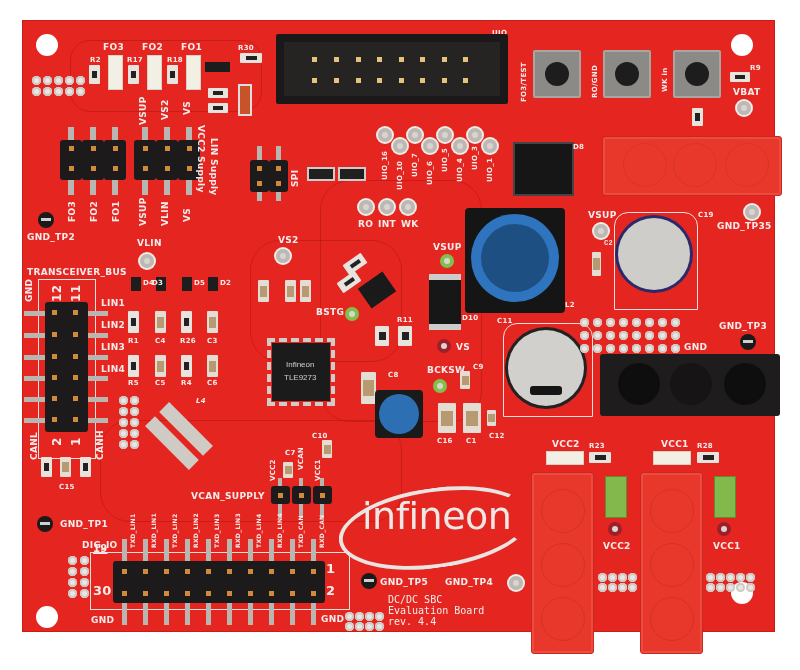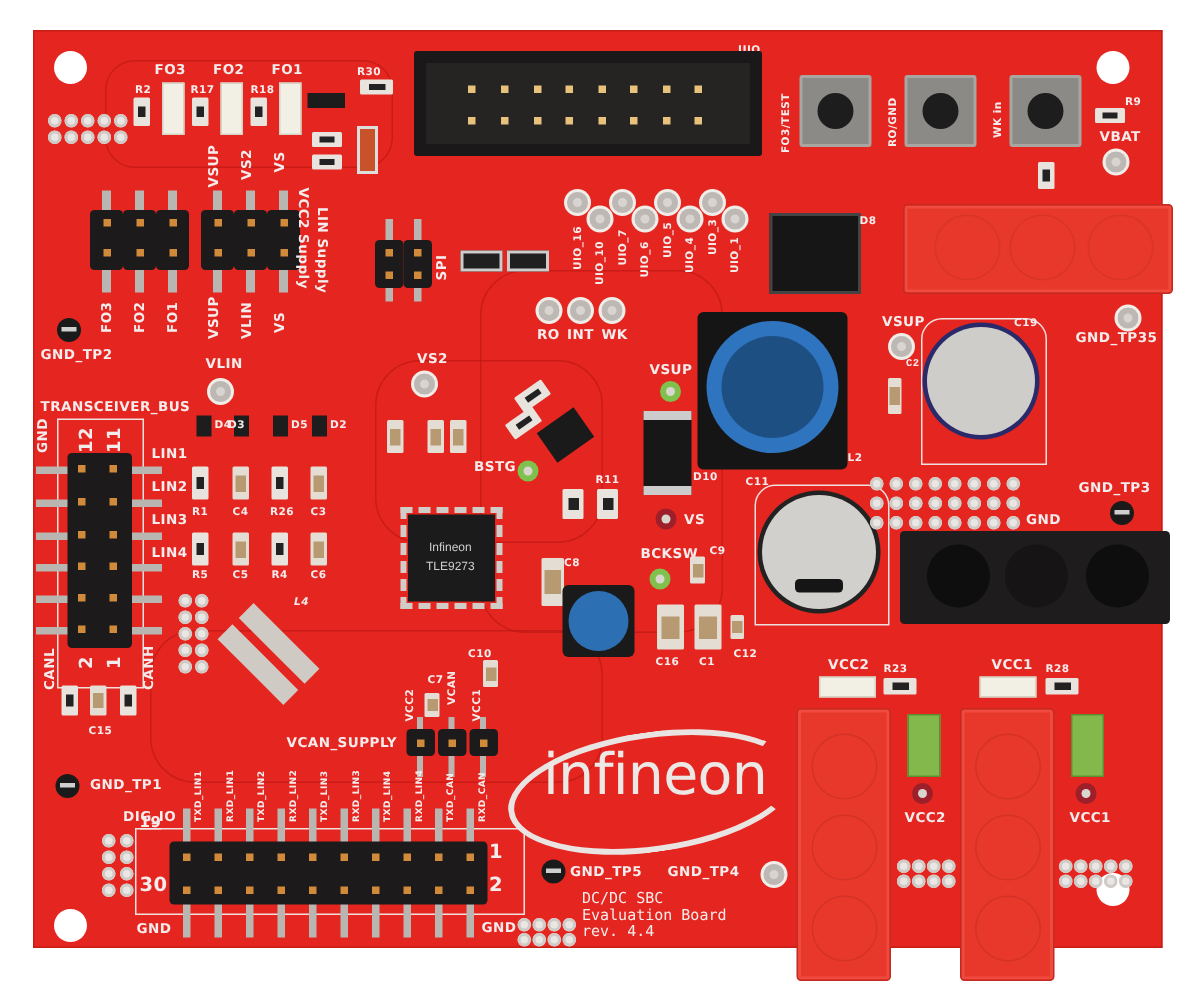--- a/index.html
+++ b/index.html
@@ -319,21 +319,21 @@
 <span class="silk sm" style="left:397px;top:317px;">R11</span>
 <div class="res" style="left:375px;top:326px;width:14px;height:20px;"></div>
 <div class="res" style="left:398px;top:326px;width:14px;height:20px;"></div>
 <div class="tp-red" style="left:437px;top:339px;"></div>
 <span class="silk" style="left:456px;top:343px;">VS</span>
 
 <span class="silk" style="left:427px;top:366px;">BCKSW</span>
 <div class="tp-green" style="left:433px;top:379px;"></div>
 <span class="silk sm" style="left:473px;top:364px;">C9</span>
 <div class="cap" style="left:460px;top:371px;width:10px;height:18px;"></div>
-<span class="silk sm" style="left:376px;top:372px;">C8</span>
+<span class="silk sm" style="left:388px;top:372px;">C8</span>
 <div class="cap" style="left:361px;top:372px;width:15px;height:32px;"></div>
 <div class="abs" style="left:375px;top:390px;width:48px;height:48px;background:#1a1a1a;border-radius:4px;">
   <div class="abs" style="left:4px;top:4px;width:40px;height:40px;border-radius:50%;background:#2d6fb3;"></div>
 </div>
 <div class="cap" style="left:438px;top:403px;width:18px;height:30px;"></div>
 <div class="cap" style="left:463px;top:403px;width:18px;height:30px;"></div>
 <div class="cap" style="left:487px;top:410px;width:9px;height:16px;"></div>
 <span class="silk sm" style="left:437px;top:438px;">C16</span>
 <span class="silk sm" style="left:466px;top:438px;">C1</span>
 <span class="silk sm" style="left:489px;top:433px;">C12</span>
@@ -345,21 +345,21 @@
   <div class="abs" style="left:16px;top:16px;width:68px;height:68px;border-radius:50%;background:#1e4f83;"></div>
 </div>
 <span class="silk sm" style="left:565px;top:302px;">L2</span>
 
 <span class="silk" style="left:588px;top:211px;">VSUP</span>
 <div class="tp" style="left:594px;top:224px;"></div>
 <span class="silk sm" style="left:604px;top:240px;font-family:Liberation Mono, monospace;">C2</span>
 <div class="cap" style="left:592px;top:252px;width:9px;height:24px;"></div>
 <div class="outline" style="left:614px;top:212px;width:82px;height:96px;border-radius:14px 14px 0 0;"></div>
 <div class="abs" style="left:618px;top:218px;width:72px;height:72px;border-radius:50%;background:#cfcdc9;box-shadow:0 0 0 3px #2a2a6a;"></div>
-<span class="silk sm" style="left:676px;top:212px;">C19</span>
+<span class="silk sm" style="left:698px;top:212px;">C19</span>
 
 <div class="tp" style="left:745px;top:205px;"></div>
 <span class="silk" style="left:717px;top:222px;">GND_TP35</span>
 
 <span class="silk sm" style="left:497px;top:318px;">C11</span>
 <div class="outline" style="left:503px;top:323px;width:88px;height:92px;border-radius:14px 14px 0 0;"></div>
 <div class="abs" style="left:508px;top:330px;width:76px;height:76px;border-radius:50%;background:#d2d0cc;box-shadow:0 0 0 3px #222;">
   <div class="abs" style="left:22px;top:56px;width:32px;height:9px;background:#151515;border-radius:3px;"></div>
 </div>
 

